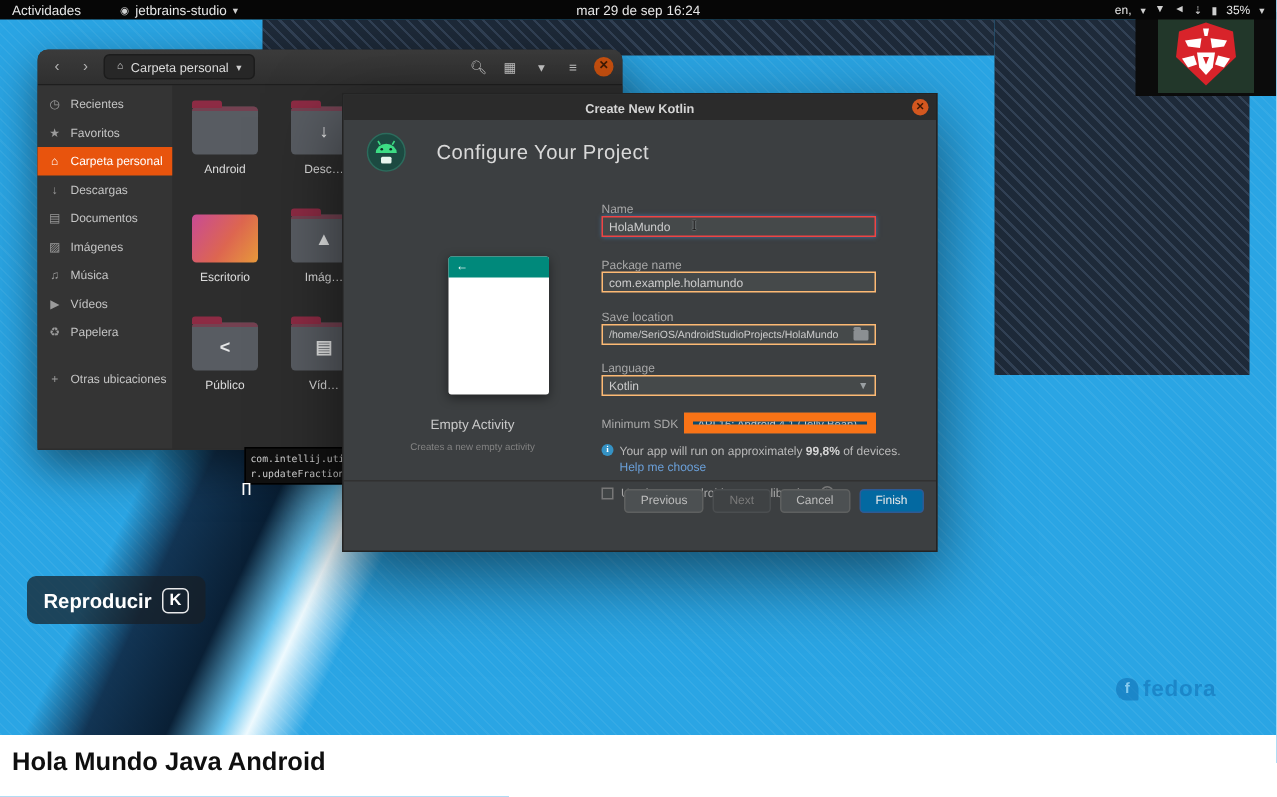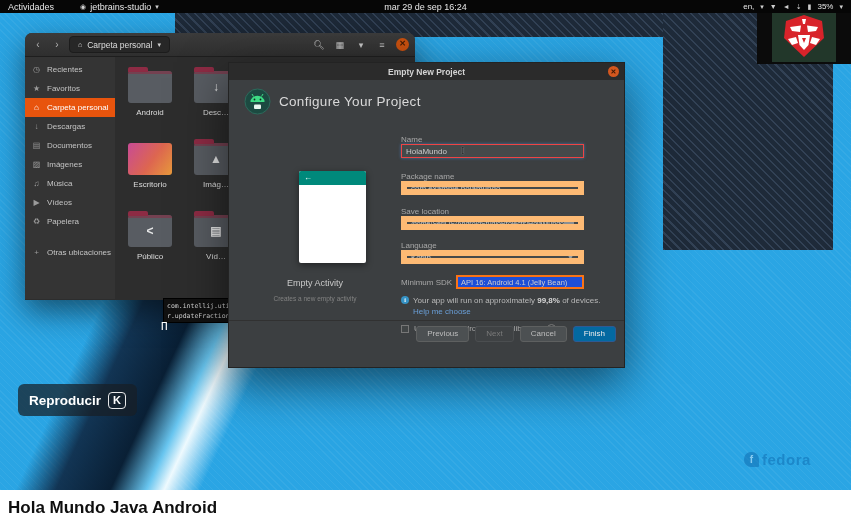--- a/index.html
+++ b/index.html
@@ -70,47 +70,47 @@
     font-family:"DejaVu Sans Mono", monospace; }
 
   
   .dialog { position:absolute; left:228px; top:62px; width:397px; height:306px; background:#3c3f41;
     border:1px solid #232323; box-shadow:0 16px 45px rgba(0,0,0,.55); z-index:20;
     font-size:8px; color:#b9b9b9; }
   .d-titlebar { height:17px; background:#2b2b2b; display:flex; align-items:center; justify-content:center;
     font-weight:bold; font-size:8.5px; color:#d4d4d4; position:relative; }
   .d-close { position:absolute; right:5px; top:3px; width:11px; height:11px; border-radius:50%;
     background:#d3571f; color:#3d1804; font-size:7px; line-height:11px; text-align:center; font-weight:bold; }
-  .d-header { display:flex; align-items:center; gap:8px; padding:8px 0 8px 15px; }
+  .d-header { display:flex; align-items:center; gap:20px; padding:8px 0 8px 15px; }
   .d-heading { font-size:13.5px; font-weight:400; color:#d9d9d9; letter-spacing:.3px; }
   .d-body { position:relative; height:223px; }
 
   .phone { position:absolute; left:70px; top:48px; width:67px; height:92px; background:#fff;
     border-radius:2px; box-shadow:0 2px 7px rgba(0,0,0,.45); }
   .phone-bar { height:14px; background:#00897b; border-radius:2px 2px 0 0; color:#fff; font-size:8px;
     line-height:14px; padding-left:5px; }
   .tpl-name { position:absolute; left:0; top:155px; width:172px; text-align:center; font-size:9px; color:#c9c9c9; }
   .tpl-desc { position:absolute; left:0; top:172px; width:172px; text-align:center; font-size:6.5px; color:#828282; }
 
   .form { position:absolute; left:172px; top:12px; width:183px; height:210px; }
   .f-lbl { position:absolute; left:0; font-size:8px; color:#a8a8a8; }
   .f-box { position:absolute; left:0; width:183px; height:14px; background:#45494a;
-    border:6px solid #fdba74; display:flex; align-items:center; padding:0 4px; color:#ccc;
+    border:1px solid #fdba74; display:flex; align-items:center; padding:0 4px; color:#ccc;
     white-space:nowrap; overflow:hidden; }
   .f-box.focus { border:1px solid #ef4444; box-shadow:0 0 3px rgba(70,130,190,.8); }
   .ibeam { margin-left:14px; font-family:"DejaVu Serif", serif; font-size:9px; color:#161616;
     text-shadow:0 0 1px #cfd6da; }
   .f-arrow { margin-left:auto; color:#9aa0a3; font-size:7px; }
   .f-folder { margin-left:auto; width:10px; height:7px; background:#8b8f92; border-radius:1px;
     position:relative; flex:none; }
   .f-folder:before { content:""; position:absolute; top:-2px; left:0; width:5px; height:2px;
     background:#8b8f92; border-radius:1px 1px 0 0; }
   .sdk-row { position:absolute; left:0; top:140px; width:183px; display:flex; align-items:center; }
   .sdk-row .f-lbl2 { width:55px; color:#a8a8a8; flex:none; }
-  .sdk-box { height:14px; flex:1; background:#1d4ed8; border:2px solid #f97316; display:flex;
+  .sdk-box { height:14px; flex:1; background:#0c4a6e; border:6px solid #f97316; display:flex;
     align-items:center; padding:0 3px; color:#ccc; white-space:nowrap; overflow:hidden; font-size:7.5px; }
   .info-row { position:absolute; left:0; top:161px; width:200px; display:flex; gap:4px; align-items:flex-start; }
   .info-ic { width:8px; height:8px; border-radius:50%; background:#3592c4; color:#fff; font-size:6px;
     line-height:8px; text-align:center; flex:none; font-weight:bold; font-family:"Liberation Serif", serif; }
   .help-link { position:absolute; left:12px; top:172px; color:#6a9fd8; }
   .chk-row { position:absolute; left:0; top:189px; display:flex; align-items:center; gap:5px; color:#a8a8a8; }
   .chk { width:8px; height:8px; border:1px solid #777; background:#414546; flex:none; }
   .q-ic { width:9px; height:9px; border-radius:50%; border:1px solid #787878; color:#999; font-size:6px;
     line-height:8px; text-align:center; flex:none; }
 
@@ -275,21 +275,21 @@
     </div>
 
     <div class="code-tip">
       <div>com.intellij.util</div>
       <div>r.updateFraction(</div>
     </div>
     <span class="code-caret">Π</span>
 
     <div class="dialog">
       <div class="d-titlebar">
-        <span>Empty New Project</span>
+        <span>Create New Kotlin</span>
         <span class="d-close">✕</span>
       </div>
       <div class="d-header">
         <svg width="27" height="27" viewBox="0 0 27 27">
           <circle cx="13.5" cy="13.5" r="12.5" fill="#1c4a41" stroke="#2c6b5c" stroke-width="1"></circle>
           <path d="M6.5 14 a7 6.2 0 0 1 14 0 z" fill="#3ddc84"></path>
           <line x1="9.5" y1="8.5" x2="8" y2="6" stroke="#3ddc84" stroke-width="1"></line>
           <line x1="17.5" y1="8.5" x2="19" y2="6" stroke="#3ddc84" stroke-width="1"></line>
           <circle cx="10.5" cy="11.5" r="0.9" fill="#0d2b24"></circle>
           <circle cx="16.5" cy="11.5" r="0.9" fill="#0d2b24"></circle>

